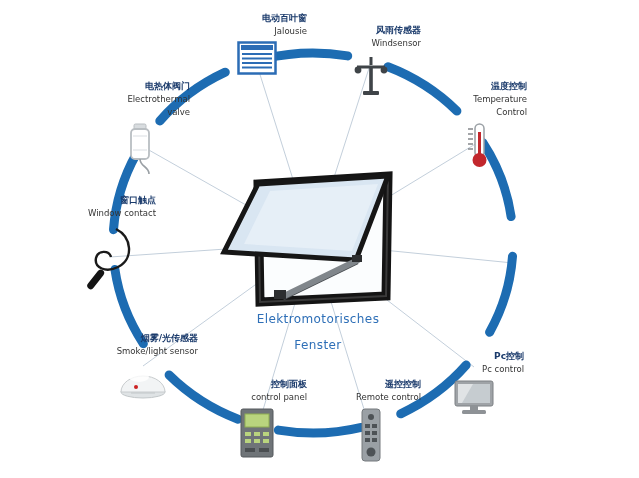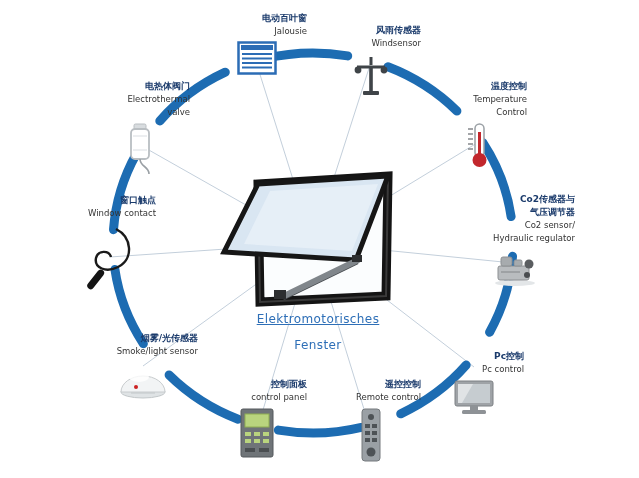--- a/index.html
+++ b/index.html
@@ -57,21 +57,21 @@
 
     <polygon points="48,28 178,20 146,104 14,96" fill="#d9e6f2" stroke="#161616" stroke-width="5"></polygon>
     <polygon points="60,35 168,28 142,95 34,88" fill="#e7f0f8" opacity="0.85"></polygon>
 
     <line x1="74" y1="143" x2="148" y2="107" stroke="#45494d" stroke-width="2"></line>
     <line x1="74" y1="140" x2="148" y2="104" stroke="#80868b" stroke-width="6" stroke-linecap="round"></line>
     <rect x="64" y="134" width="12" height="9" fill="#2c2e30"></rect>
     <rect x="142" y="99" width="10" height="7" fill="#2c2e30"></rect>
   </svg>
 
-  <div class="center-title" style="top:312px;text-decoration:underline;">Elektromotorisches</div>
+  <div class="center-title" style="top:312px;">Elektromotorisches</div>
   <div class="center-title" style="top:338px;">Fenster</div>
 
   <div class="node" style="left:207px; top:12px; width:100px;">
     <div class="zh">电动百叶窗</div>
     <div class="en">Jalousie</div>
     <svg class="icon" width="40" height="34">
       <rect x="1.5" y="1.5" width="37" height="31" fill="#ffffff" stroke="#2b6cb5" stroke-width="2.5"></rect>
       <rect x="4" y="4" width="32" height="5" fill="#2b6cb5"></rect>
       <g stroke="#2b6cb5" stroke-width="2">
         <line x1="5" y1="13" x2="35" y2="13"></line>
@@ -106,35 +106,20 @@
         <line x1="9" y1="17" x2="14" y2="17"></line>
         <line x1="9" y1="22" x2="14" y2="22"></line>
         <line x1="9" y1="27" x2="14" y2="27"></line>
       </g>
       <rect x="16" y="2" width="9" height="33" rx="4.5" fill="#ffffff" stroke="#9aa0a5" stroke-width="1.5"></rect>
       <rect x="19" y="10" width="3" height="24" fill="#c2272d"></rect>
       <circle cx="20.5" cy="38" r="7" fill="#c2272d"></circle>
     </svg>
   </div>
 
-  <div class="node" style="left:455px; top:193px; width:120px;">
-    <div class="zh">Co2传感器与</div>
-    <div class="zh">气压调节器</div>
-    <div class="en">Co2 sensor/</div>
-    <div class="en">Hydraulic regulator</div>
-    <svg class="icon" width="46" height="40">
-      <ellipse cx="23" cy="35" rx="20" ry="3" fill="#e3e6e8"></ellipse>
-      <rect x="6" y="18" width="31" height="14" rx="2" fill="#b9bcbf" stroke="#8d9093"></rect>
-      <rect x="9" y="9" width="11" height="9" rx="2" fill="#a7abae" stroke="#8d9093"></rect>
-      <rect x="22" y="12" width="8" height="6" rx="1.5" fill="#a7abae" stroke="#8d9093"></rect>
-      <circle cx="37" cy="16" r="4.5" fill="#5a5d60"></circle>
-      <circle cx="35" cy="27" r="3" fill="#4a4d50"></circle>
-      <line x1="9" y1="24" x2="28" y2="24" stroke="#8d9093" stroke-width="1.2"></line>
-    </svg>
-  </div>
 
   <div class="node" style="left:424px; top:320px; width:100px;margin-top:30px;">
     <div class="zh">Pc控制</div>
     <div class="en">Pc control</div>
     <svg class="icon" width="42" height="38">
       <rect x="2" y="2" width="38" height="25" rx="2" fill="#9fa3a7" stroke="#7c8084"></rect>
       <rect x="5" y="5" width="32" height="19" fill="#c6ccd0"></rect>
       <polygon points="5,5 20,5 9,24 5,24" fill="#ffffff" opacity="0.45"></polygon>
       <rect x="17" y="27" width="8" height="4" fill="#8e9296"></rect>
       <rect x="9" y="31" width="24" height="4" rx="1.5" fill="#8e9296"></rect>

